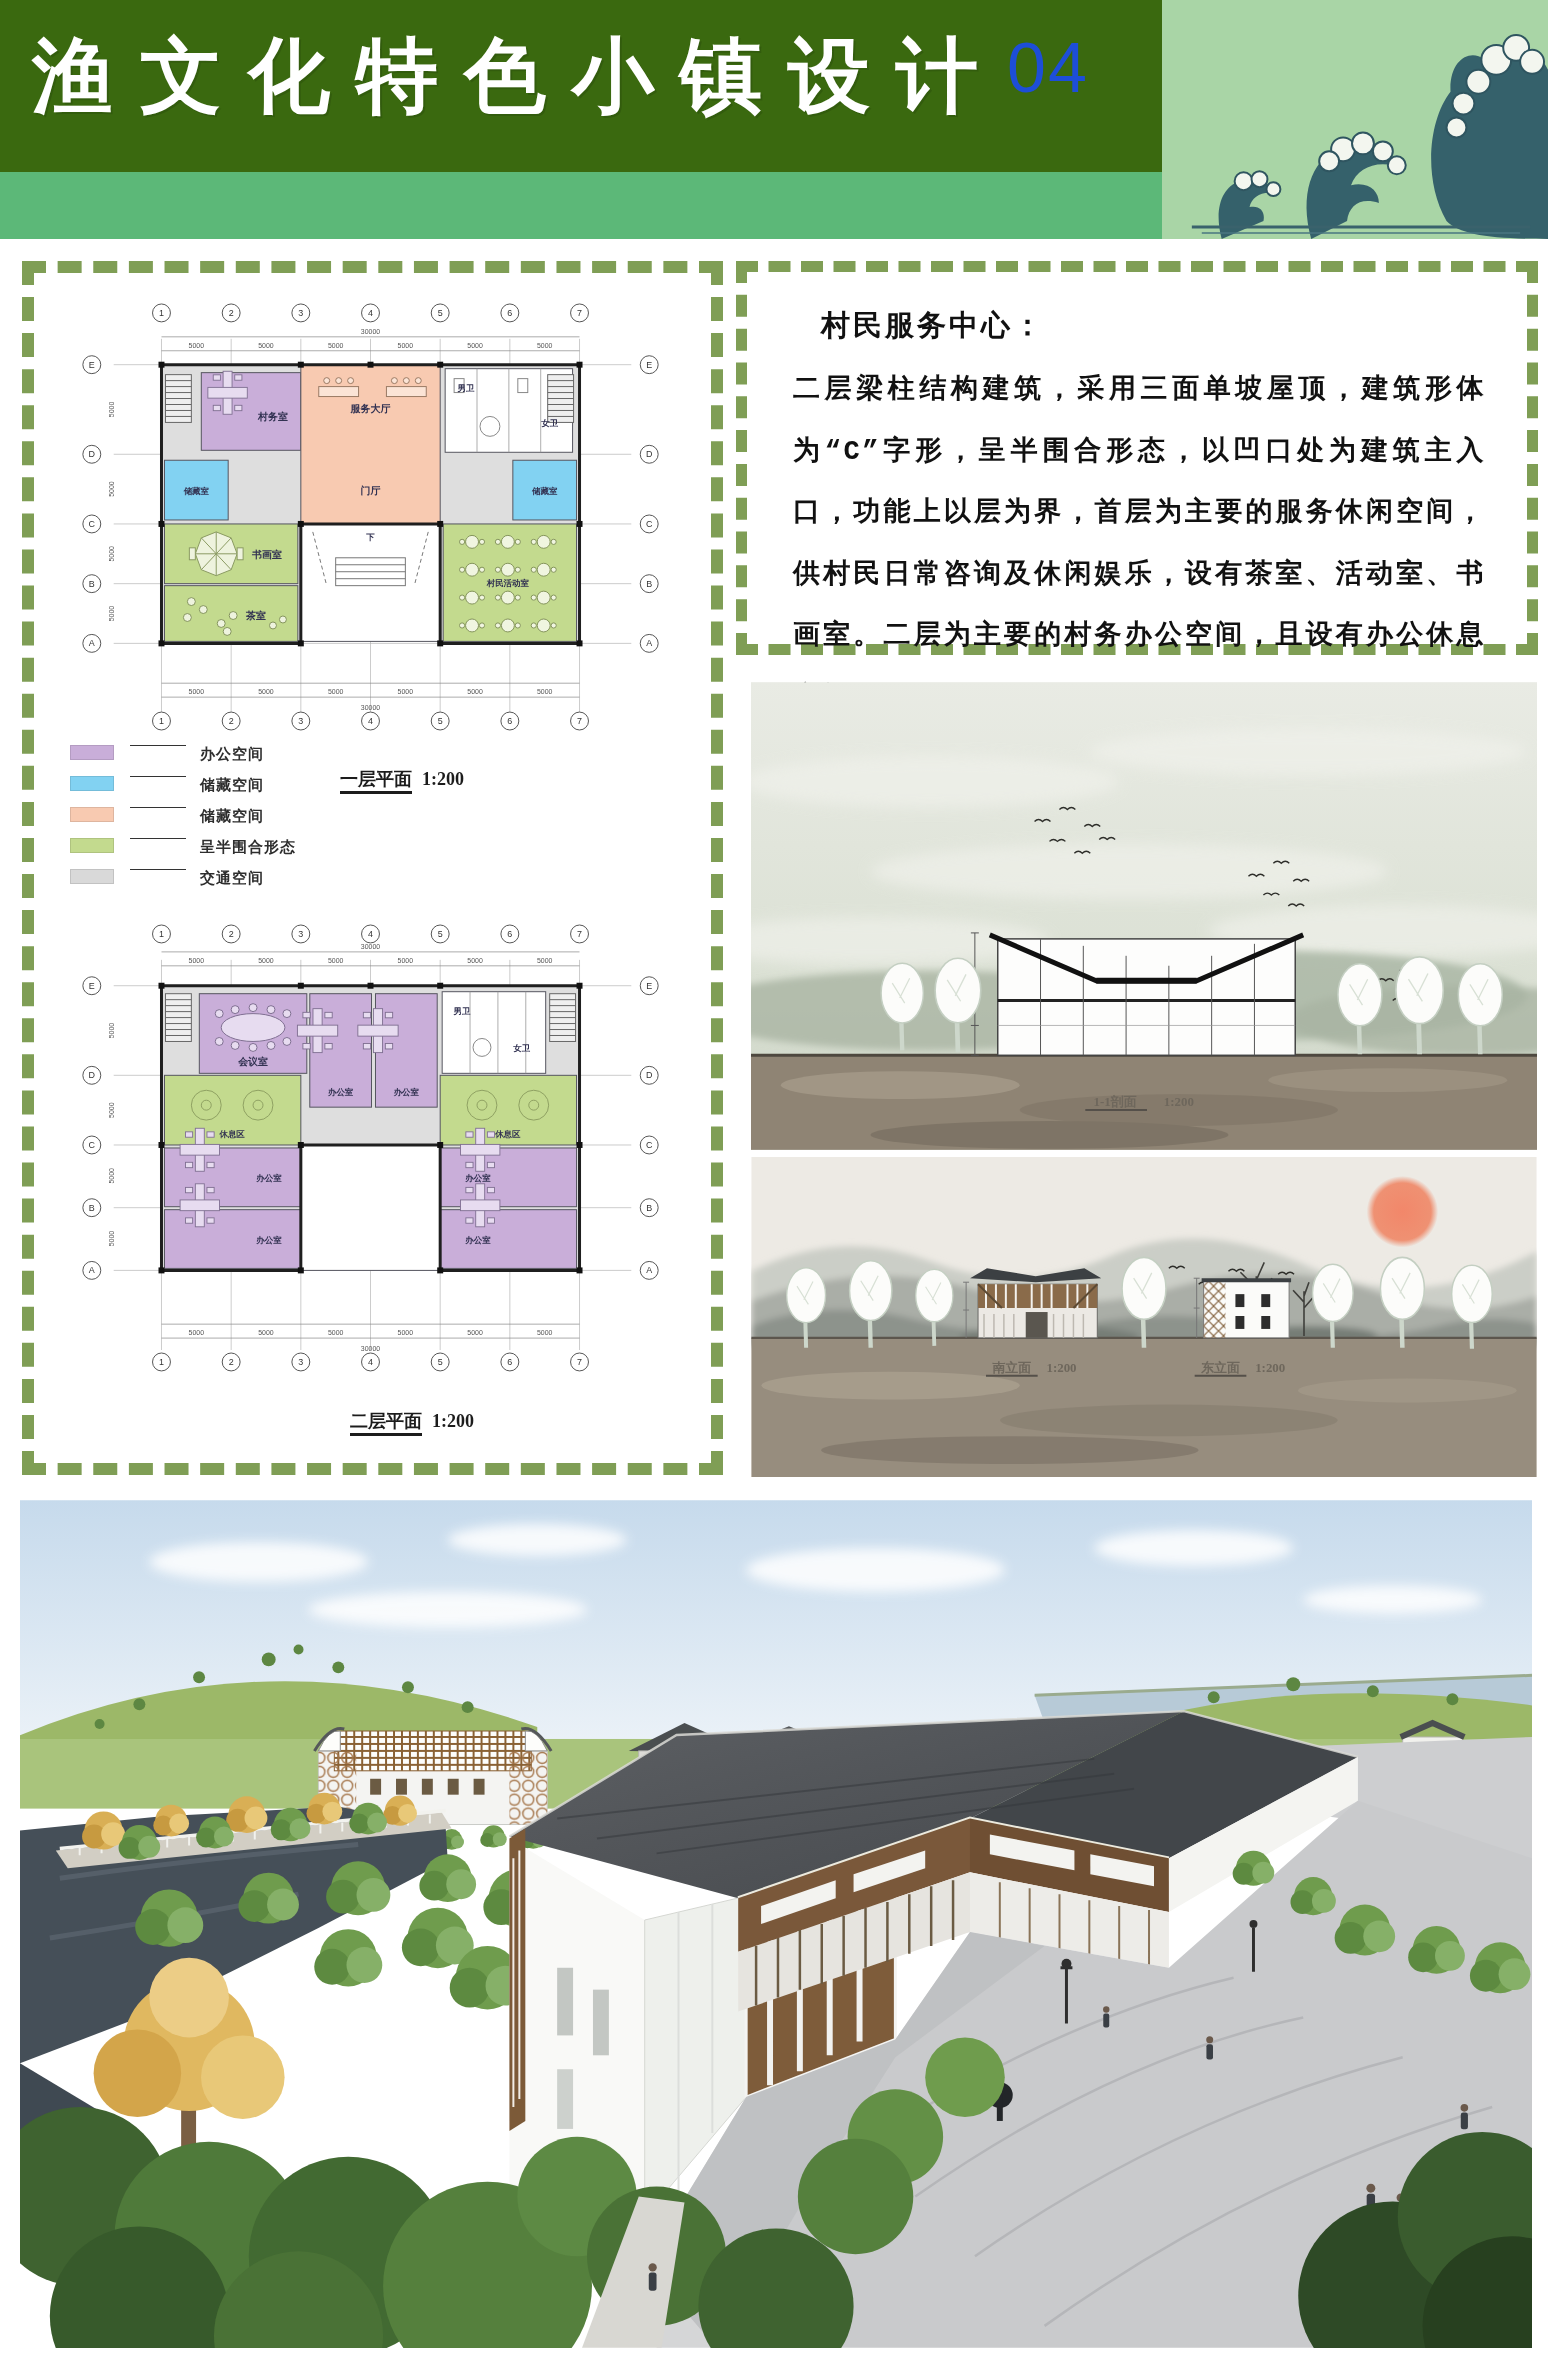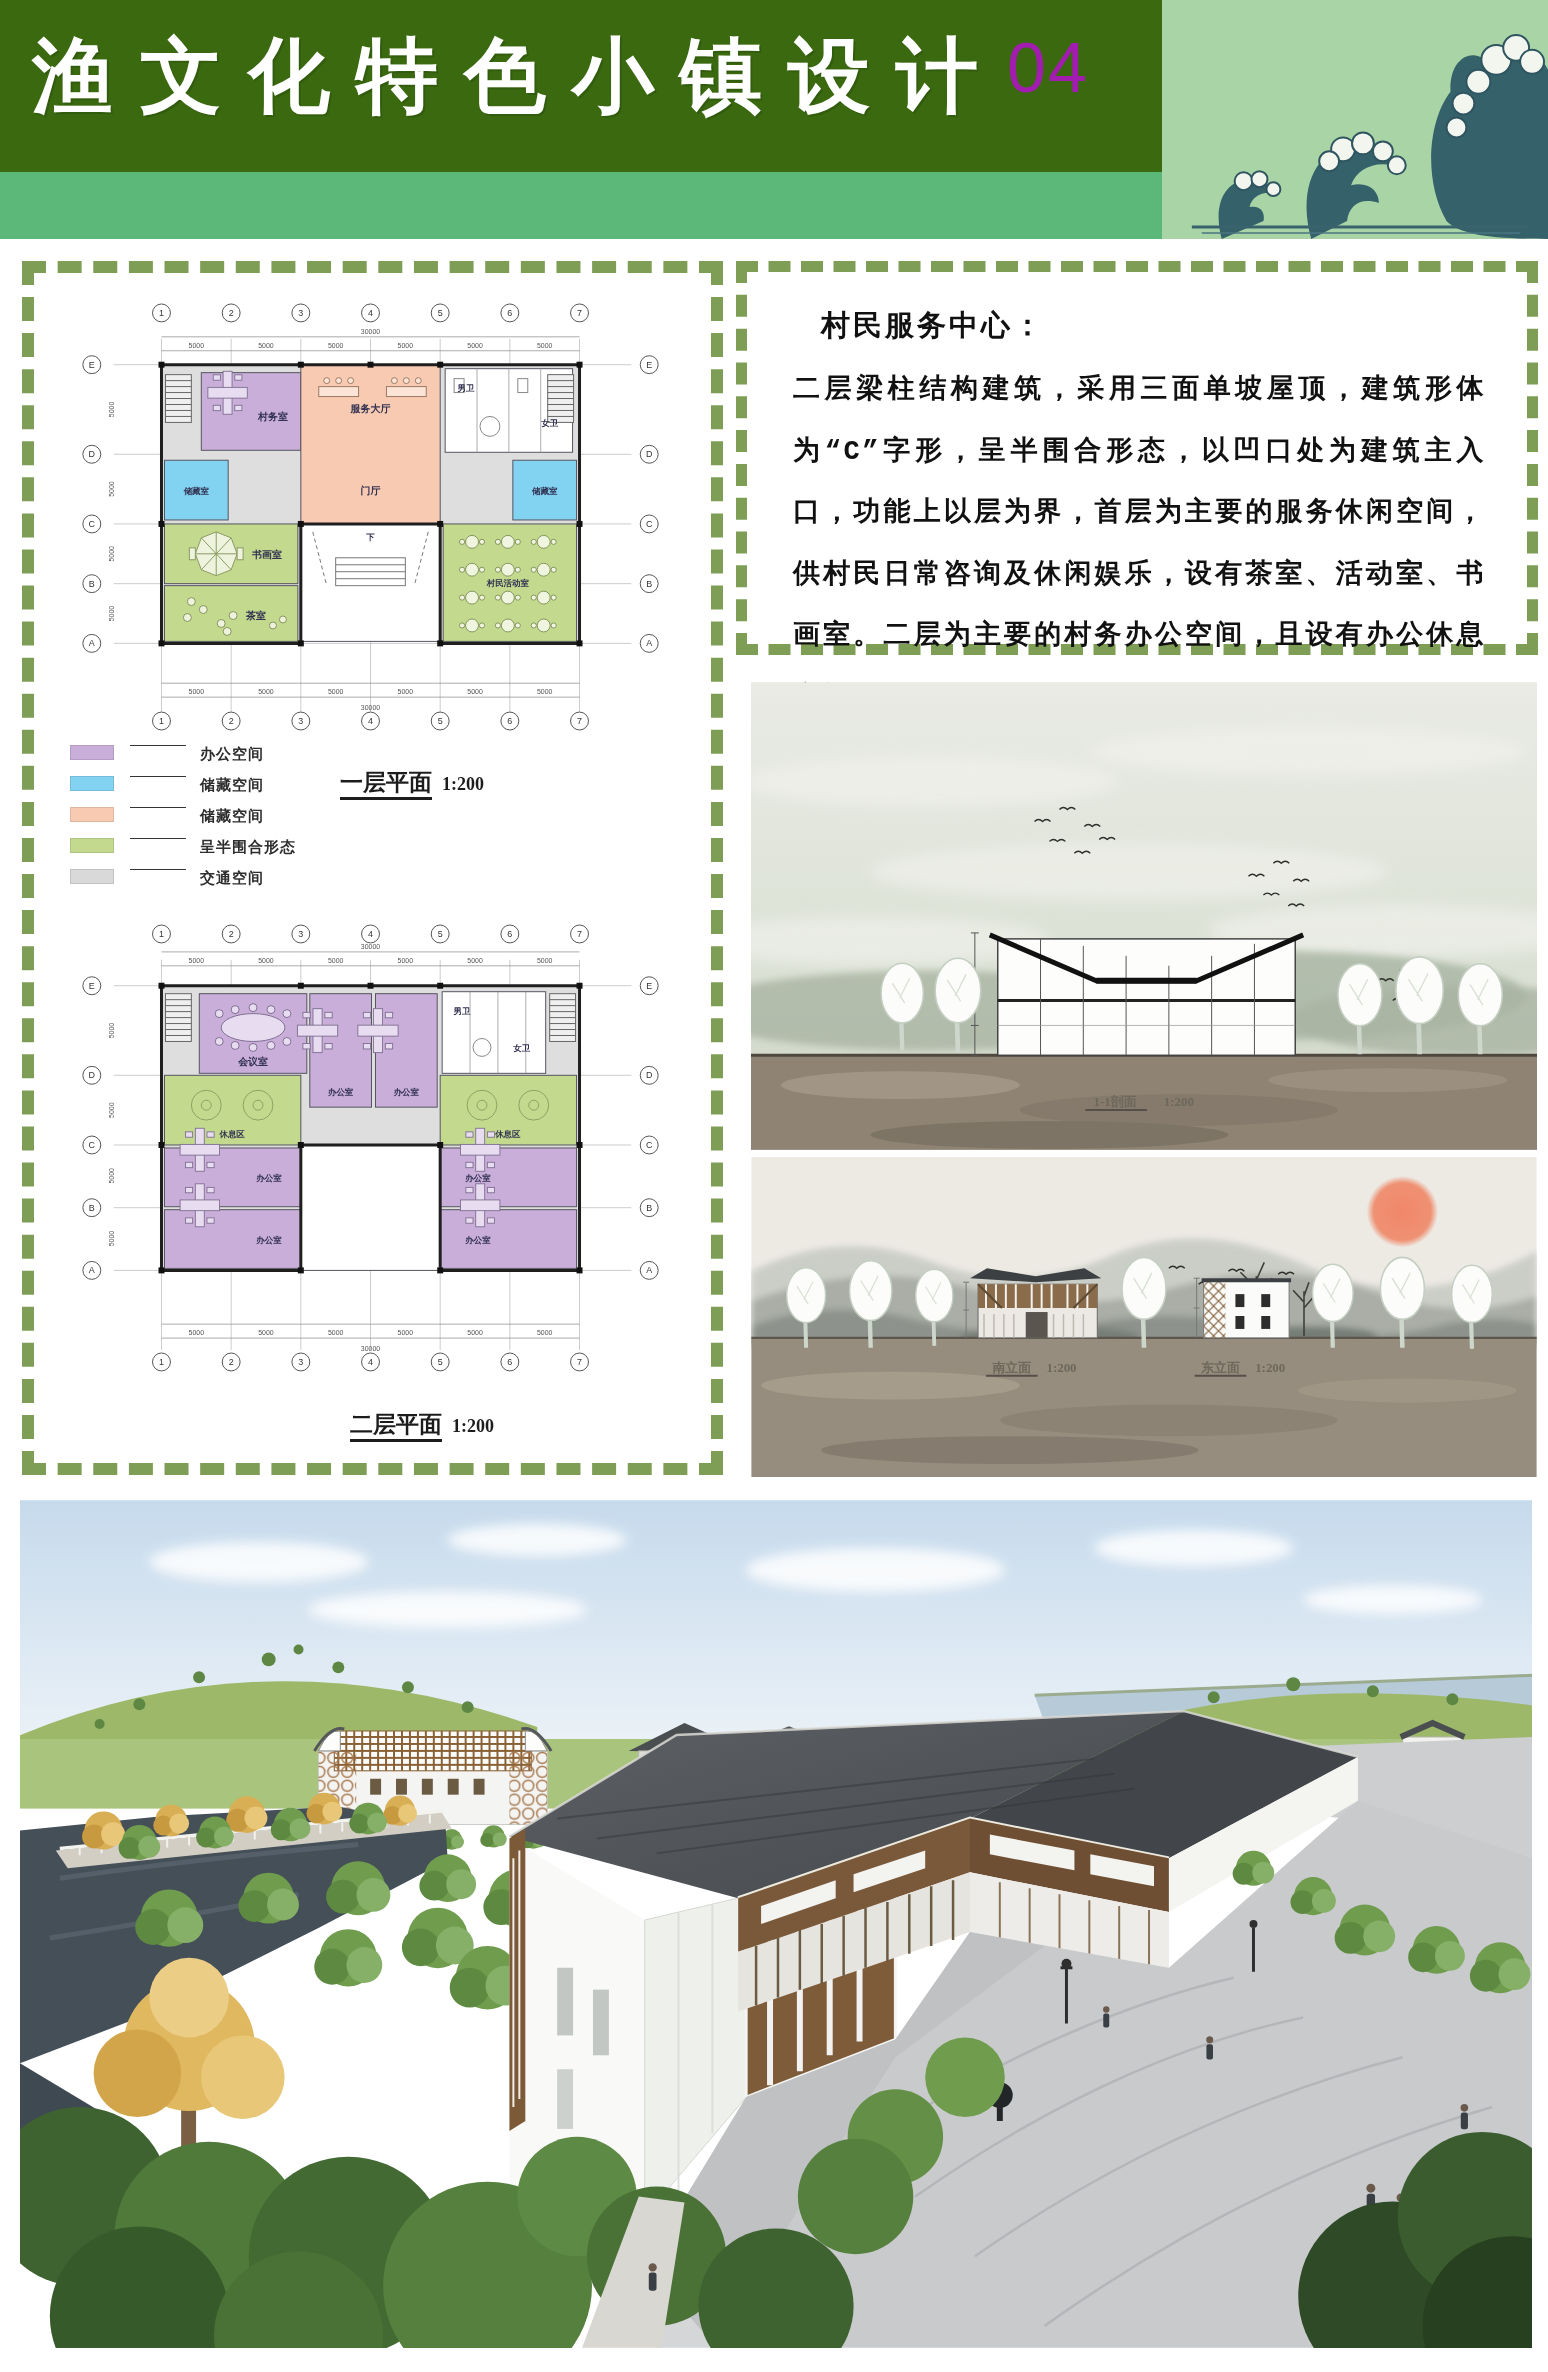--- a/index.html
+++ b/index.html
@@ -6,30 +6,30 @@
   .page{position:relative;width:1548px;height:2372px;background:#fff;overflow:hidden;
         font-family:"Liberation Sans",sans-serif;}
   .abs{position:absolute;}
   
   .hd-dark{left:0;top:0;width:1162px;height:172px;background:#3a690f;}
   .hd-mid{left:0;top:172px;width:1162px;height:67px;background:#5cb878;}
   .hd-wave{left:1162px;top:0;width:386px;height:239px;background:#a9d5a6;}
   .hd-title{left:32px;top:22px;font-family:Liberation Sans, sans-serif;font-weight:bold;
             font-size:82px;color:#fff;letter-spacing:26px;white-space:nowrap;
             text-shadow:2px 2px 0 rgba(0,0,0,.12);}
-  .hd-num{left:1007px;top:28px;font-size:70px;color:#a21caf;font-weight:500;letter-spacing:2px;}
+  .hd-num{left:1007px;top:28px;font-size:70px;color:#1d4ed8;font-weight:500;letter-spacing:2px;}
   
   .left-panel{left:22px;top:261px;width:677px;height:1190px;border:12px dashed #7f9e55;background:#fff;}
   .right-panel{left:736px;top:261px;width:780px;height:372px;border:11px dashed #7f9e55;background:#fff;}
   .rp-inner{position:absolute;left:46px;top:26px;width:693px;font-family:Liberation Mono, monospace;color:#111;}
   .rp-head{font-size:29px;font-weight:bold;letter-spacing:3px;padding-left:28px;margin:8px 0 14px 0;}
   .rp-body{font-size:27px;line-height:2.28;text-align:justify;letter-spacing:2.5px;font-weight:bold;}
   
   .cap{font-family:"Liberation Serif",serif;font-weight:bold;color:#1c1c1c;white-space:nowrap;}
-  .cap .t{font-size:23px;border-bottom:3px solid #1c1c1c;padding-bottom:2px;}
+  .cap .t{font-size:18px;border-bottom:3px solid #1c1c1c;padding-bottom:2px;}
   .cap .s{font-size:18px;margin-left:10px;}
   .legend-row{display:flex;align-items:flex-start;height:22px;margin-bottom:9px;}
   .legend-sw{width:42px;height:13px;margin-right:16px;border:1px solid rgba(0,0,0,.1);}
   .legend-ln{width:56px;height:0;border-top:1.6px solid #333;margin-right:14px;}
   .legend-lb{font-size:15px;font-weight:bold;color:#2e2e2e;letter-spacing:1px;}
   
   .pl{font:bold 10px "Liberation Sans",sans-serif;fill:#323252;text-anchor:middle;}
   .pls{font:bold 8.5px "Liberation Sans",sans-serif;fill:#323252;text-anchor:middle;}
   .gb{font:9px "Liberation Sans",sans-serif;fill:#333;text-anchor:middle;}
   .dm{font:7px "Liberation Sans",sans-serif;fill:#555;text-anchor:middle;}

